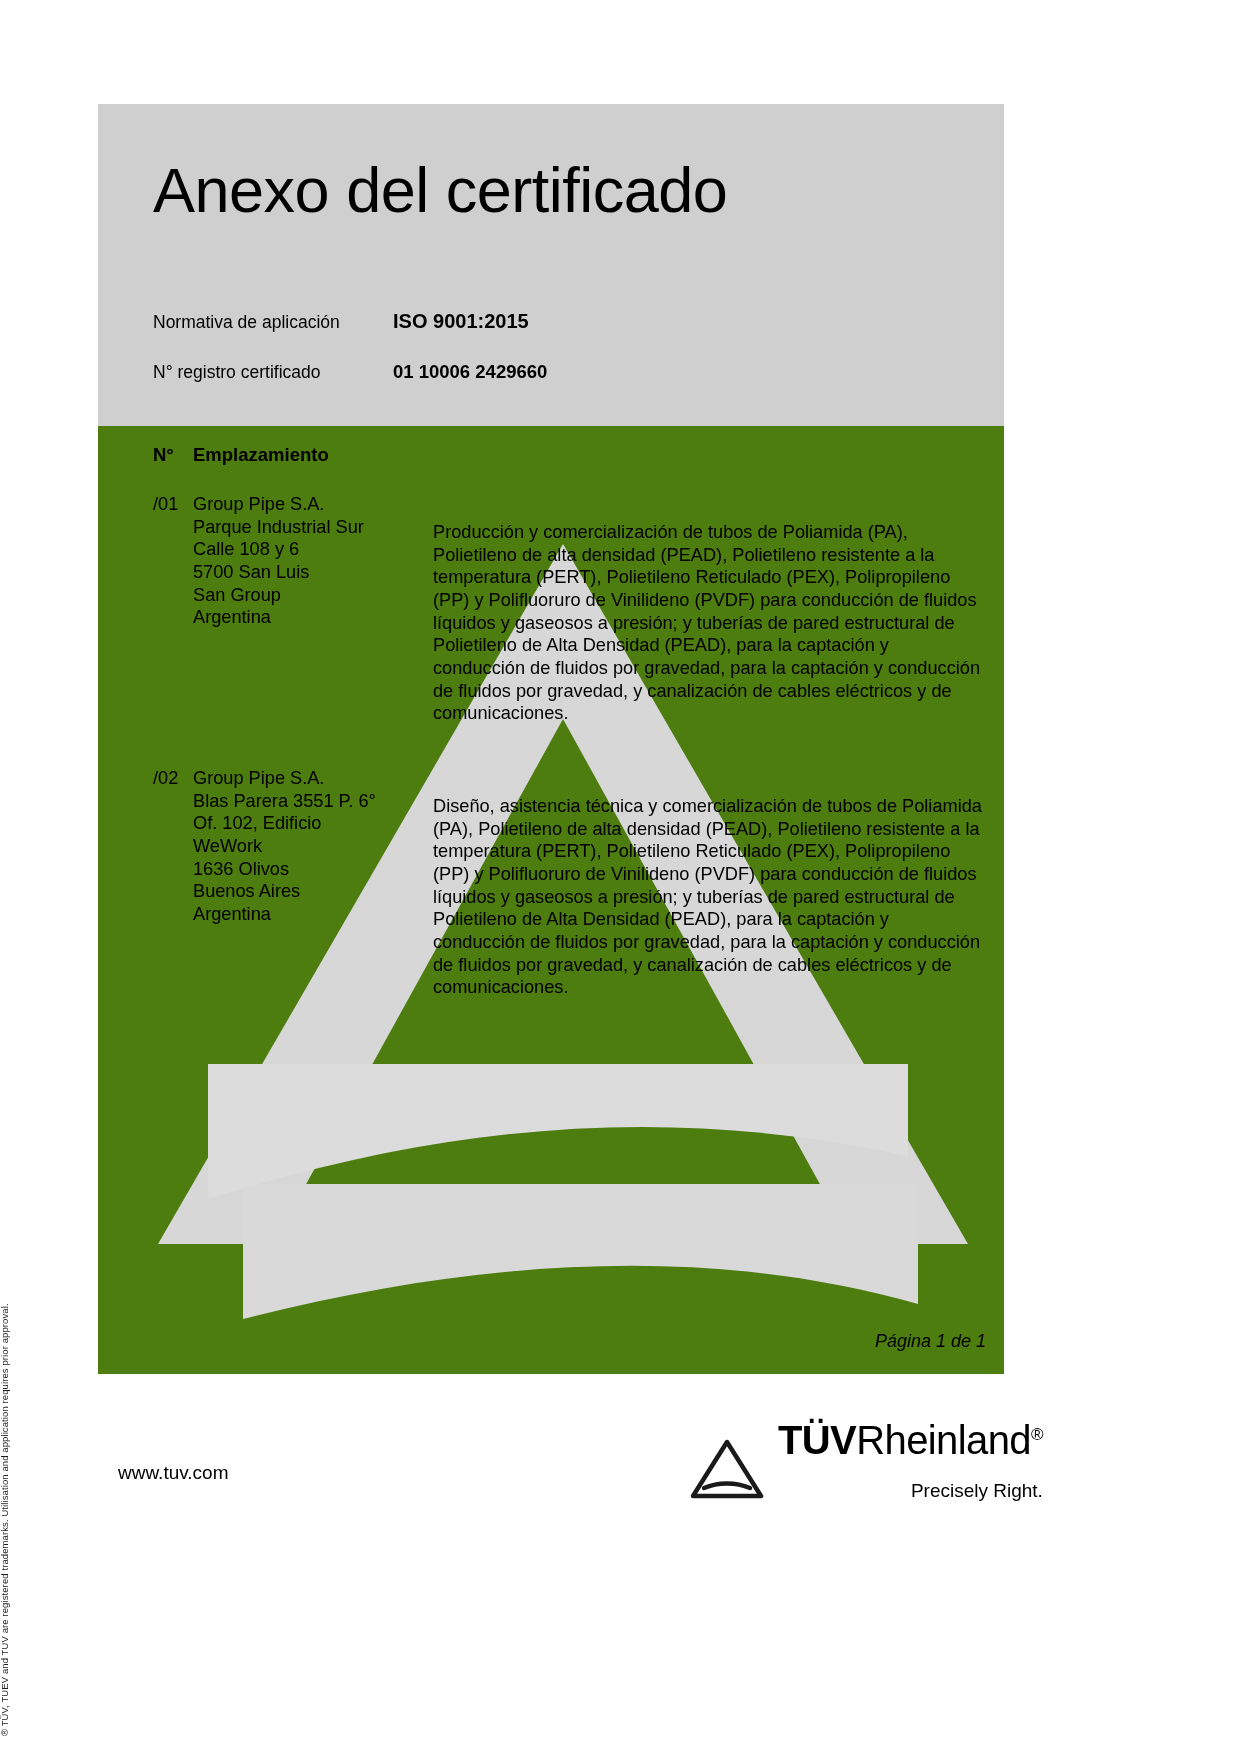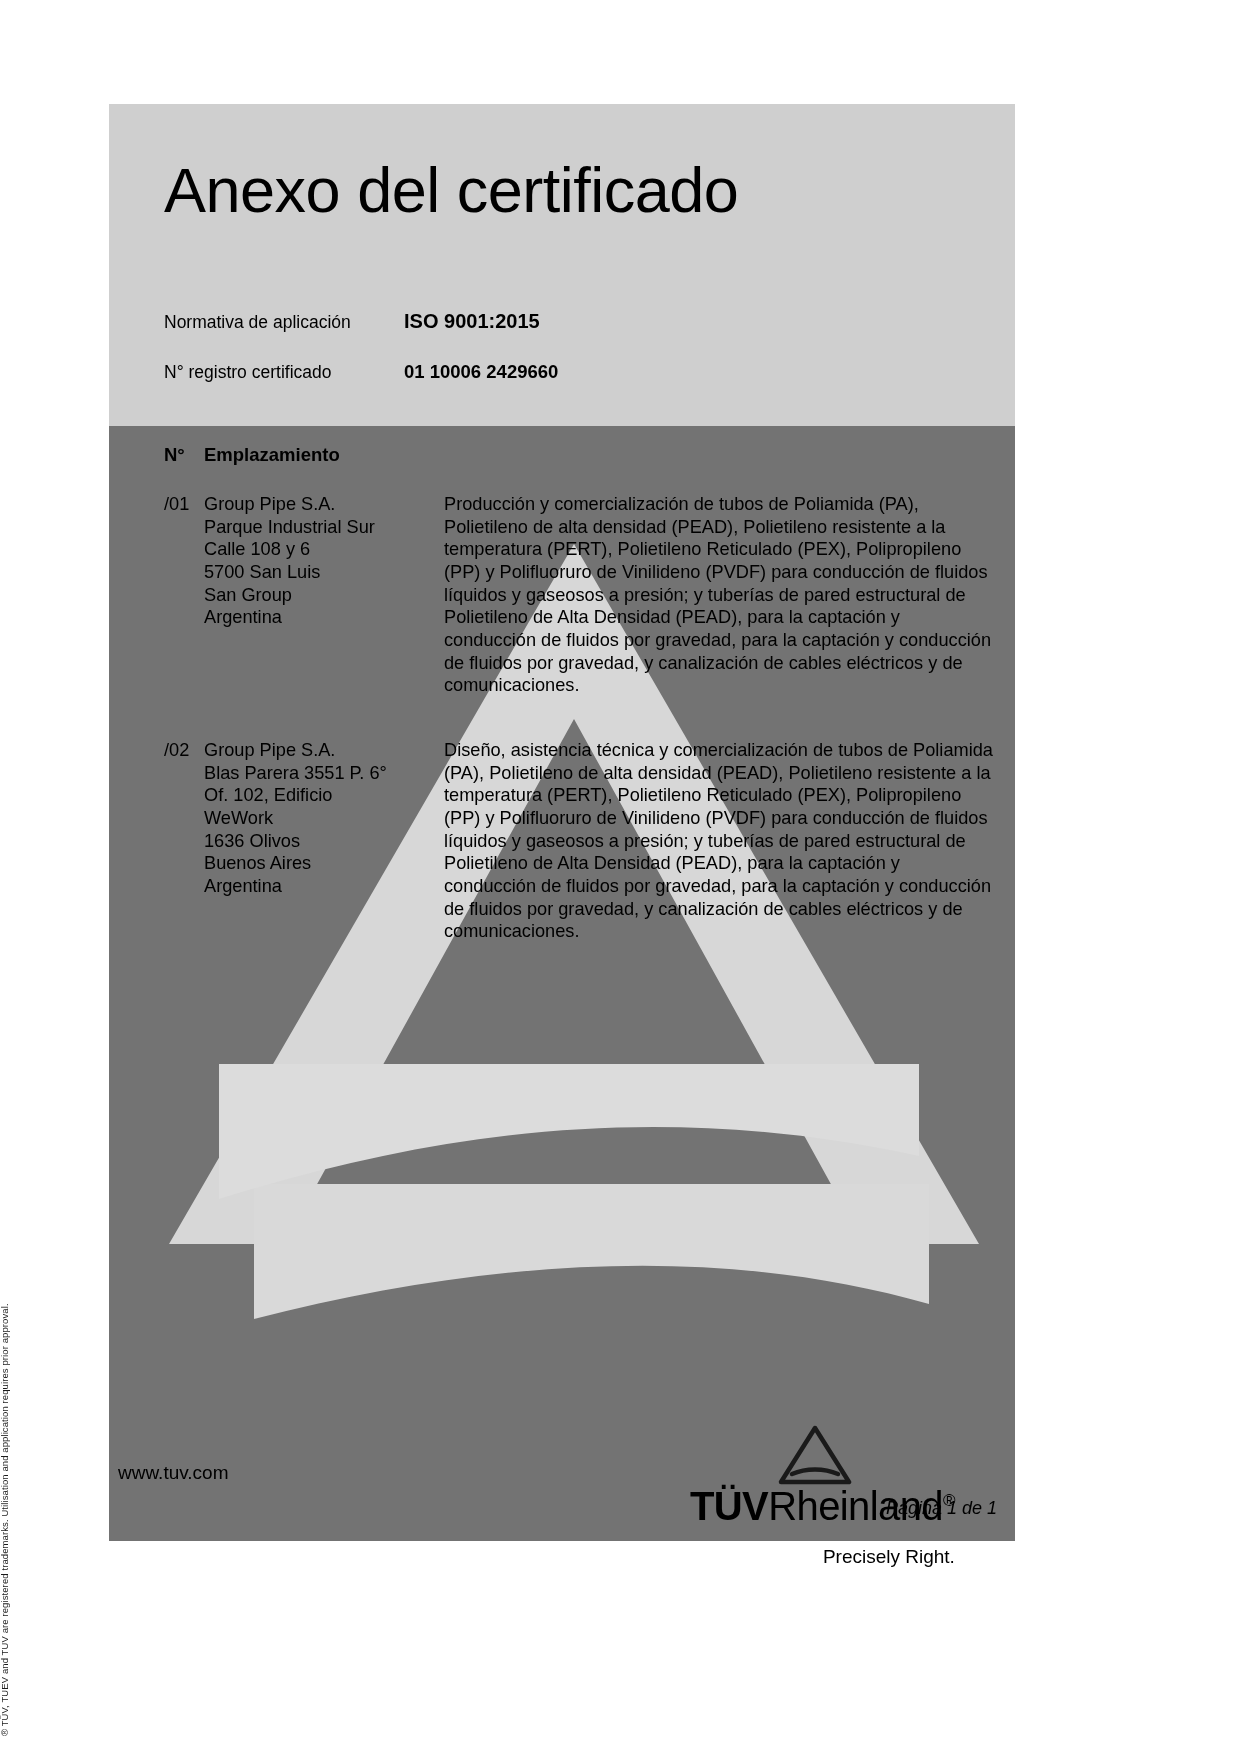--- a/index.html
+++ b/index.html
@@ -25,25 +25,25 @@
     transform: rotate(-90deg);
     white-space: nowrap;
     font-size: 9.5px;
     letter-spacing: 0.1px;
     color: #1a1a1a;
   }
 
   
   .sheet {
     position: absolute;
-    left: 109px;
+    left: 98px;
     top: 104px;
     width: 906px;
-    height: 1437px;
-    background: #737373;
+    height: 1270px;
+    background: #4d7c0f;
     overflow: hidden;
   }
 
   
   .header-band {
     position: absolute;
     left: 0;
     top: 0;
     width: 100%;
     height: 322px;
@@ -133,21 +133,21 @@
   .head-row .col-scope {
     font-weight: bold;
   }
 
   .body-row {
     font-size: 18.2px;
     line-height: 1.245;
     margin-bottom: 42px;
   }
   .addr-line { display: block; white-space: nowrap; }
-  .scope-text { display: block; }
+  .scope-text { display: block; margin-top: 28px; }
 
   
   .sig-area {
     position: absolute;
     left: 0;
     top: 965px;
     width: 100%;
     height: 130px;
   }
   .issue-date {
@@ -200,22 +200,21 @@
     position: absolute;
     left: 118px;
     top: 52px;
     font-size: 19px;
   }
   .logo-block {
     position: absolute;
     left: 690px;
     top: 10px;
     display: flex;
-    align-items: center;
-    flex-direction: column;
+    align-items: flex-end;
   }
   .logo-mark {
     width: 74px;
     height: 62px;
     margin-right: 14px;
     margin-top: 4px;
   }
   .logo-text { line-height: 1; }
   .logo-name {
     font-size: 40px;

